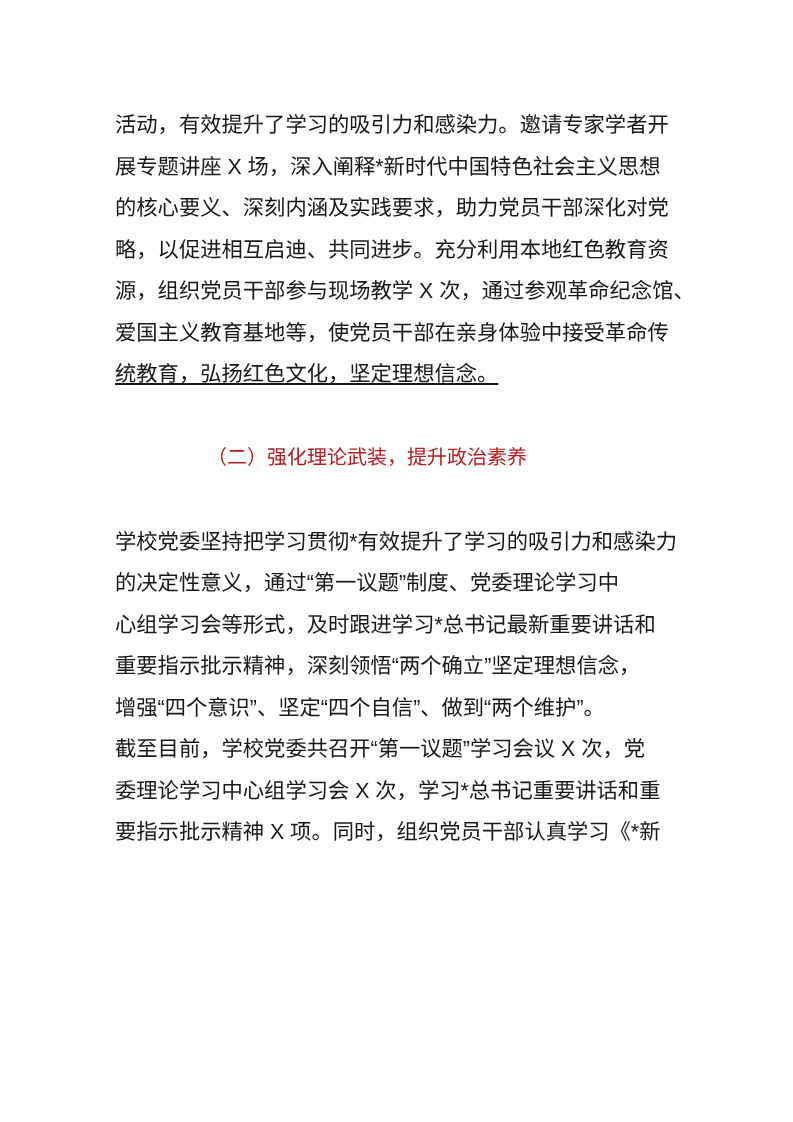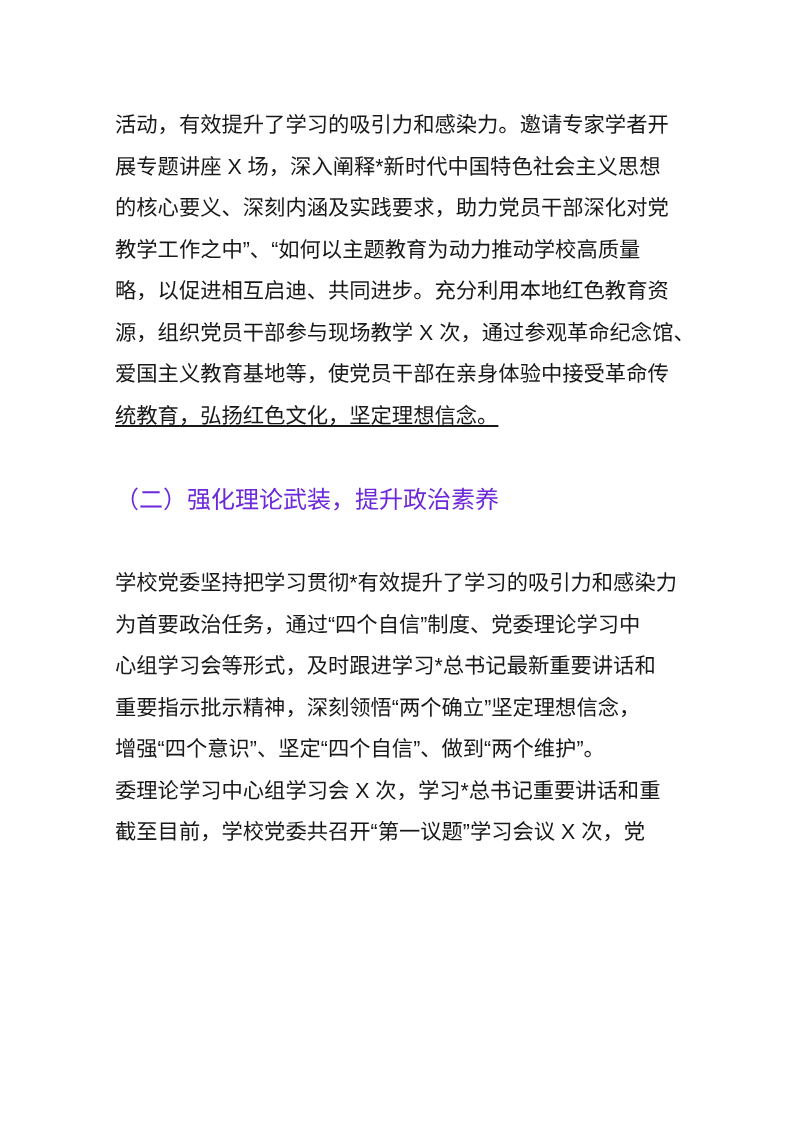--- a/index.html
+++ b/index.html
@@ -32,48 +32,48 @@
     text-align-last: justify;
     white-space: nowrap;
   }
   .line.short {
     text-align: left;
     text-align-last: left;
     text-decoration: underline;
   }
   .heading {
     margin: 41.5px 0 43px 0;
-    color: #6d28d9;
-    font-size: 24px;
+    color: #b91c1c;
+    font-size: 20px;
     line-height: 41.5px;
     font-weight: 400;
-    text-align: left;
+    text-align: right;
   }
 </style>
 </head>
 <body>
 
 <div class="page">
 
   <div class="para">
     <div class="line">活动，有效提升了学习的吸引力和感染力。邀请专家学者开</div>
     <div class="line">展专题讲座 X 场，深入阐释*新时代中国特色社会主义思想</div>
     <div class="line">的核心要义、深刻内涵及实践要求，助力党员干部深化对党</div>
-    <div class="line">教学工作之中”、“如何以主题教育为动力推动学校高质量</div>
     <div class="line">略，以促进相互启迪、共同进步。充分利用本地红色教育资</div>
     <div class="line">源，组织党员干部参与现场教学 X 次，通过参观革命纪念馆、</div>
     <div class="line">爱国主义教育基地等，使党员干部在亲身体验中接受革命传</div>
     <div class="line short">统教育，弘扬红色文化，坚定理想信念。</div>
   </div>
 
   <div class="heading">（二）强化理论武装，提升政治素养</div>
 
   <div class="para">
     <div class="line">学校党委坚持把学习贯彻*有效提升了学习的吸引力和感染力</div>
-    <div class="line">为首要政治任务，通过“四个自信”制度、党委理论学习中</div>
+    <div class="line">的决定性意义，通过“第一议题”制度、党委理论学习中</div>
     <div class="line">心组学习会等形式，及时跟进学习*总书记最新重要讲话和</div>
     <div class="line">重要指示批示精神，深刻领悟“两个确立”坚定理想信念，</div>
     <div class="line">增强“四个意识”、坚定“四个自信”、做到“两个维护”。</div>
+    <div class="line">截至目前，学校党委共召开“第一议题”学习会议 X 次，党</div>
     <div class="line">委理论学习中心组学习会 X 次，学习*总书记重要讲话和重</div>
-    <div class="line">截至目前，学校党委共召开“第一议题”学习会议 X 次，党</div>
+    <div class="line">要指示批示精神 X 项。同时，组织党员干部认真学习《*新</div>
   </div>
 
 </div>
 
 </body></html>

